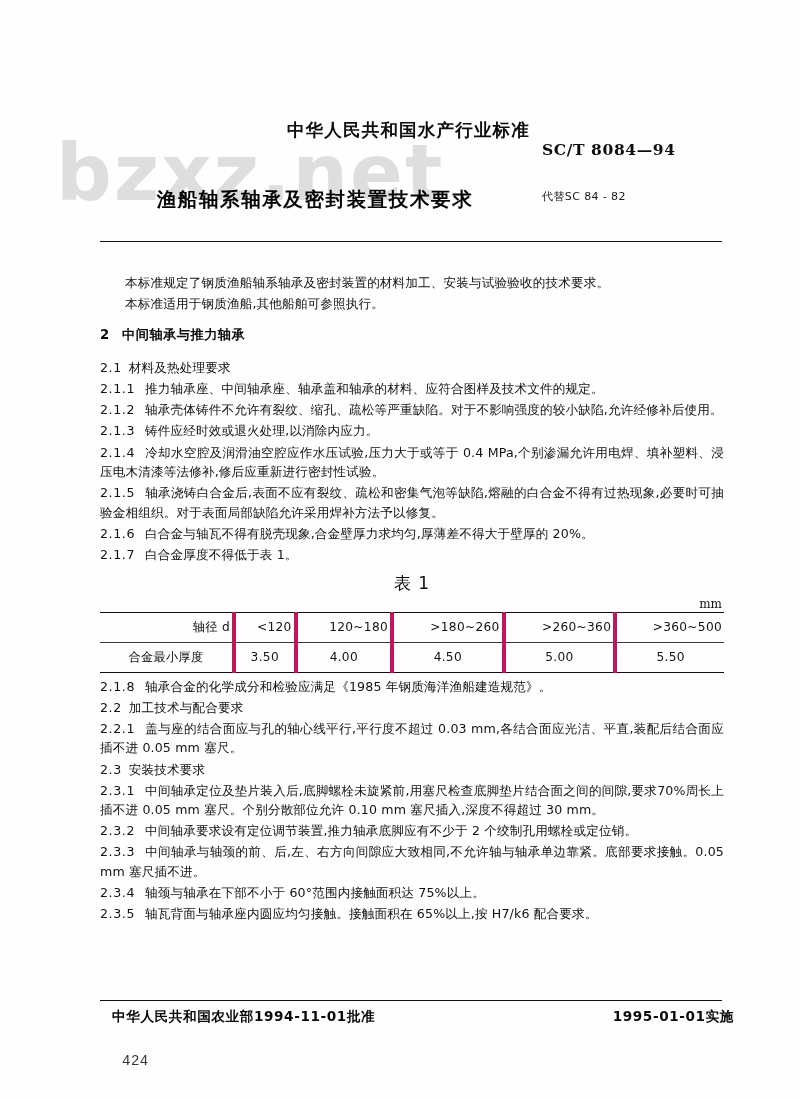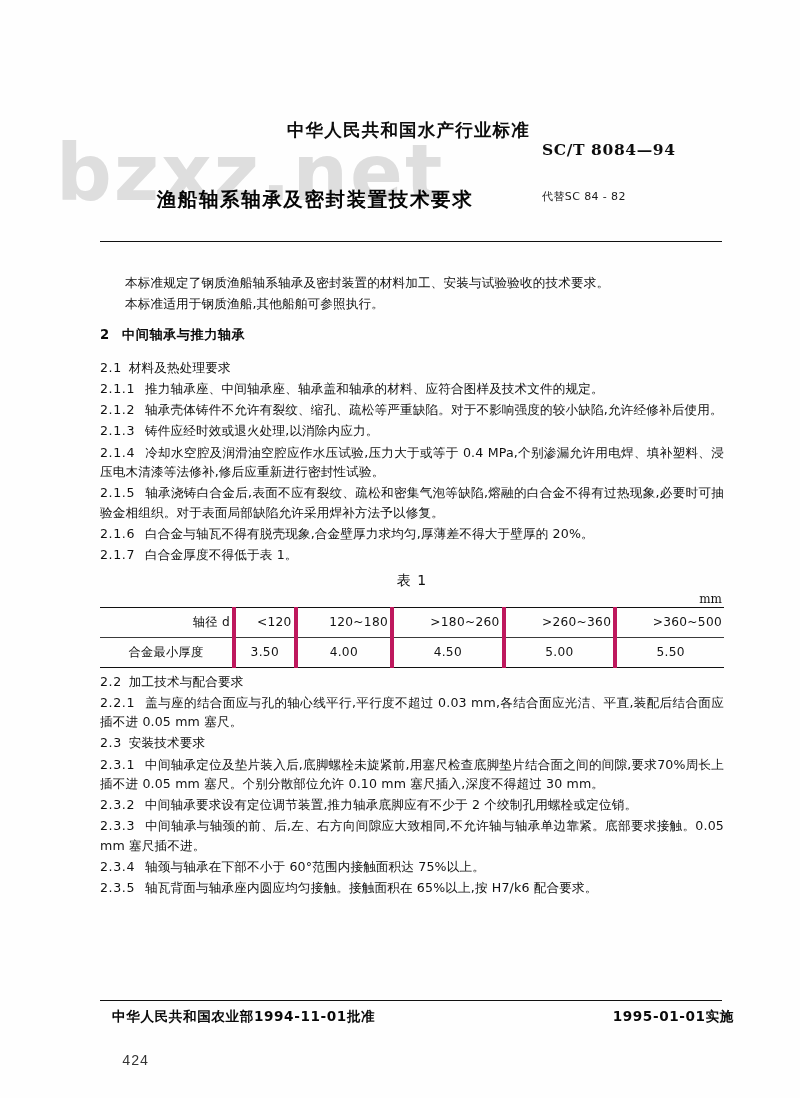--- a/index.html
+++ b/index.html
@@ -148,21 +148,21 @@
   }
   .clause.lvl2 .cnum { margin-right: 10px; }
 
   .gap-sm { height: 7px; }
   .gap-md { height: 11px; }
 
   
   .tbl-wrap { margin: 7px 0 4px 0; }
   .tbl-cap {
     text-align: center;
-    font-size: 14px;
+    font-size: 17px;
     letter-spacing: 1px;
     margin-bottom: 2px;
     color: #0d0d0d;
   }
   .tbl-unit {
     text-align: right;
     font-size: 12px;
     font-family: "DejaVu Serif", "Liberation Serif", serif;
     margin-bottom: 1px;
     padding-right: 2px;
@@ -296,20 +296,21 @@
             <td>3.50</td>
             <td>4.00</td>
             <td>4.50</td>
             <td>5.00</td>
             <td class="last">5.50</td>
           </tr>
         </tbody>
       </table>
     </div>
 
+    <p class="clause lvl2"><span class="cnum">2.1.8</span><span>轴承合金的化学成分和检验应满足《1985 年钢质海洋渔船建造规范》。</span></p>
 
     <p class="clause"><span class="cnum">2.2</span><span>加工技术与配合要求</span></p>
 
     <p class="clause lvl2"><span class="cnum">2.2.1</span><span>盖与座的结合面应与孔的轴心线平行,平行度不超过 0.03 mm,各结合面应光洁、平直,装配后结合面应插不进 0.05 mm 塞尺。</span></p>
 
 
     <p class="clause"><span class="cnum">2.3</span><span>安装技术要求</span></p>
 
     <p class="clause lvl2"><span class="cnum">2.3.1</span><span>中间轴承定位及垫片装入后,底脚螺栓未旋紧前,用塞尺检查底脚垫片结合面之间的间隙,要求70%周长上插不进 0.05 mm 塞尺。个别分散部位允许 0.10 mm 塞尺插入,深度不得超过 30 mm。</span></p>
 

